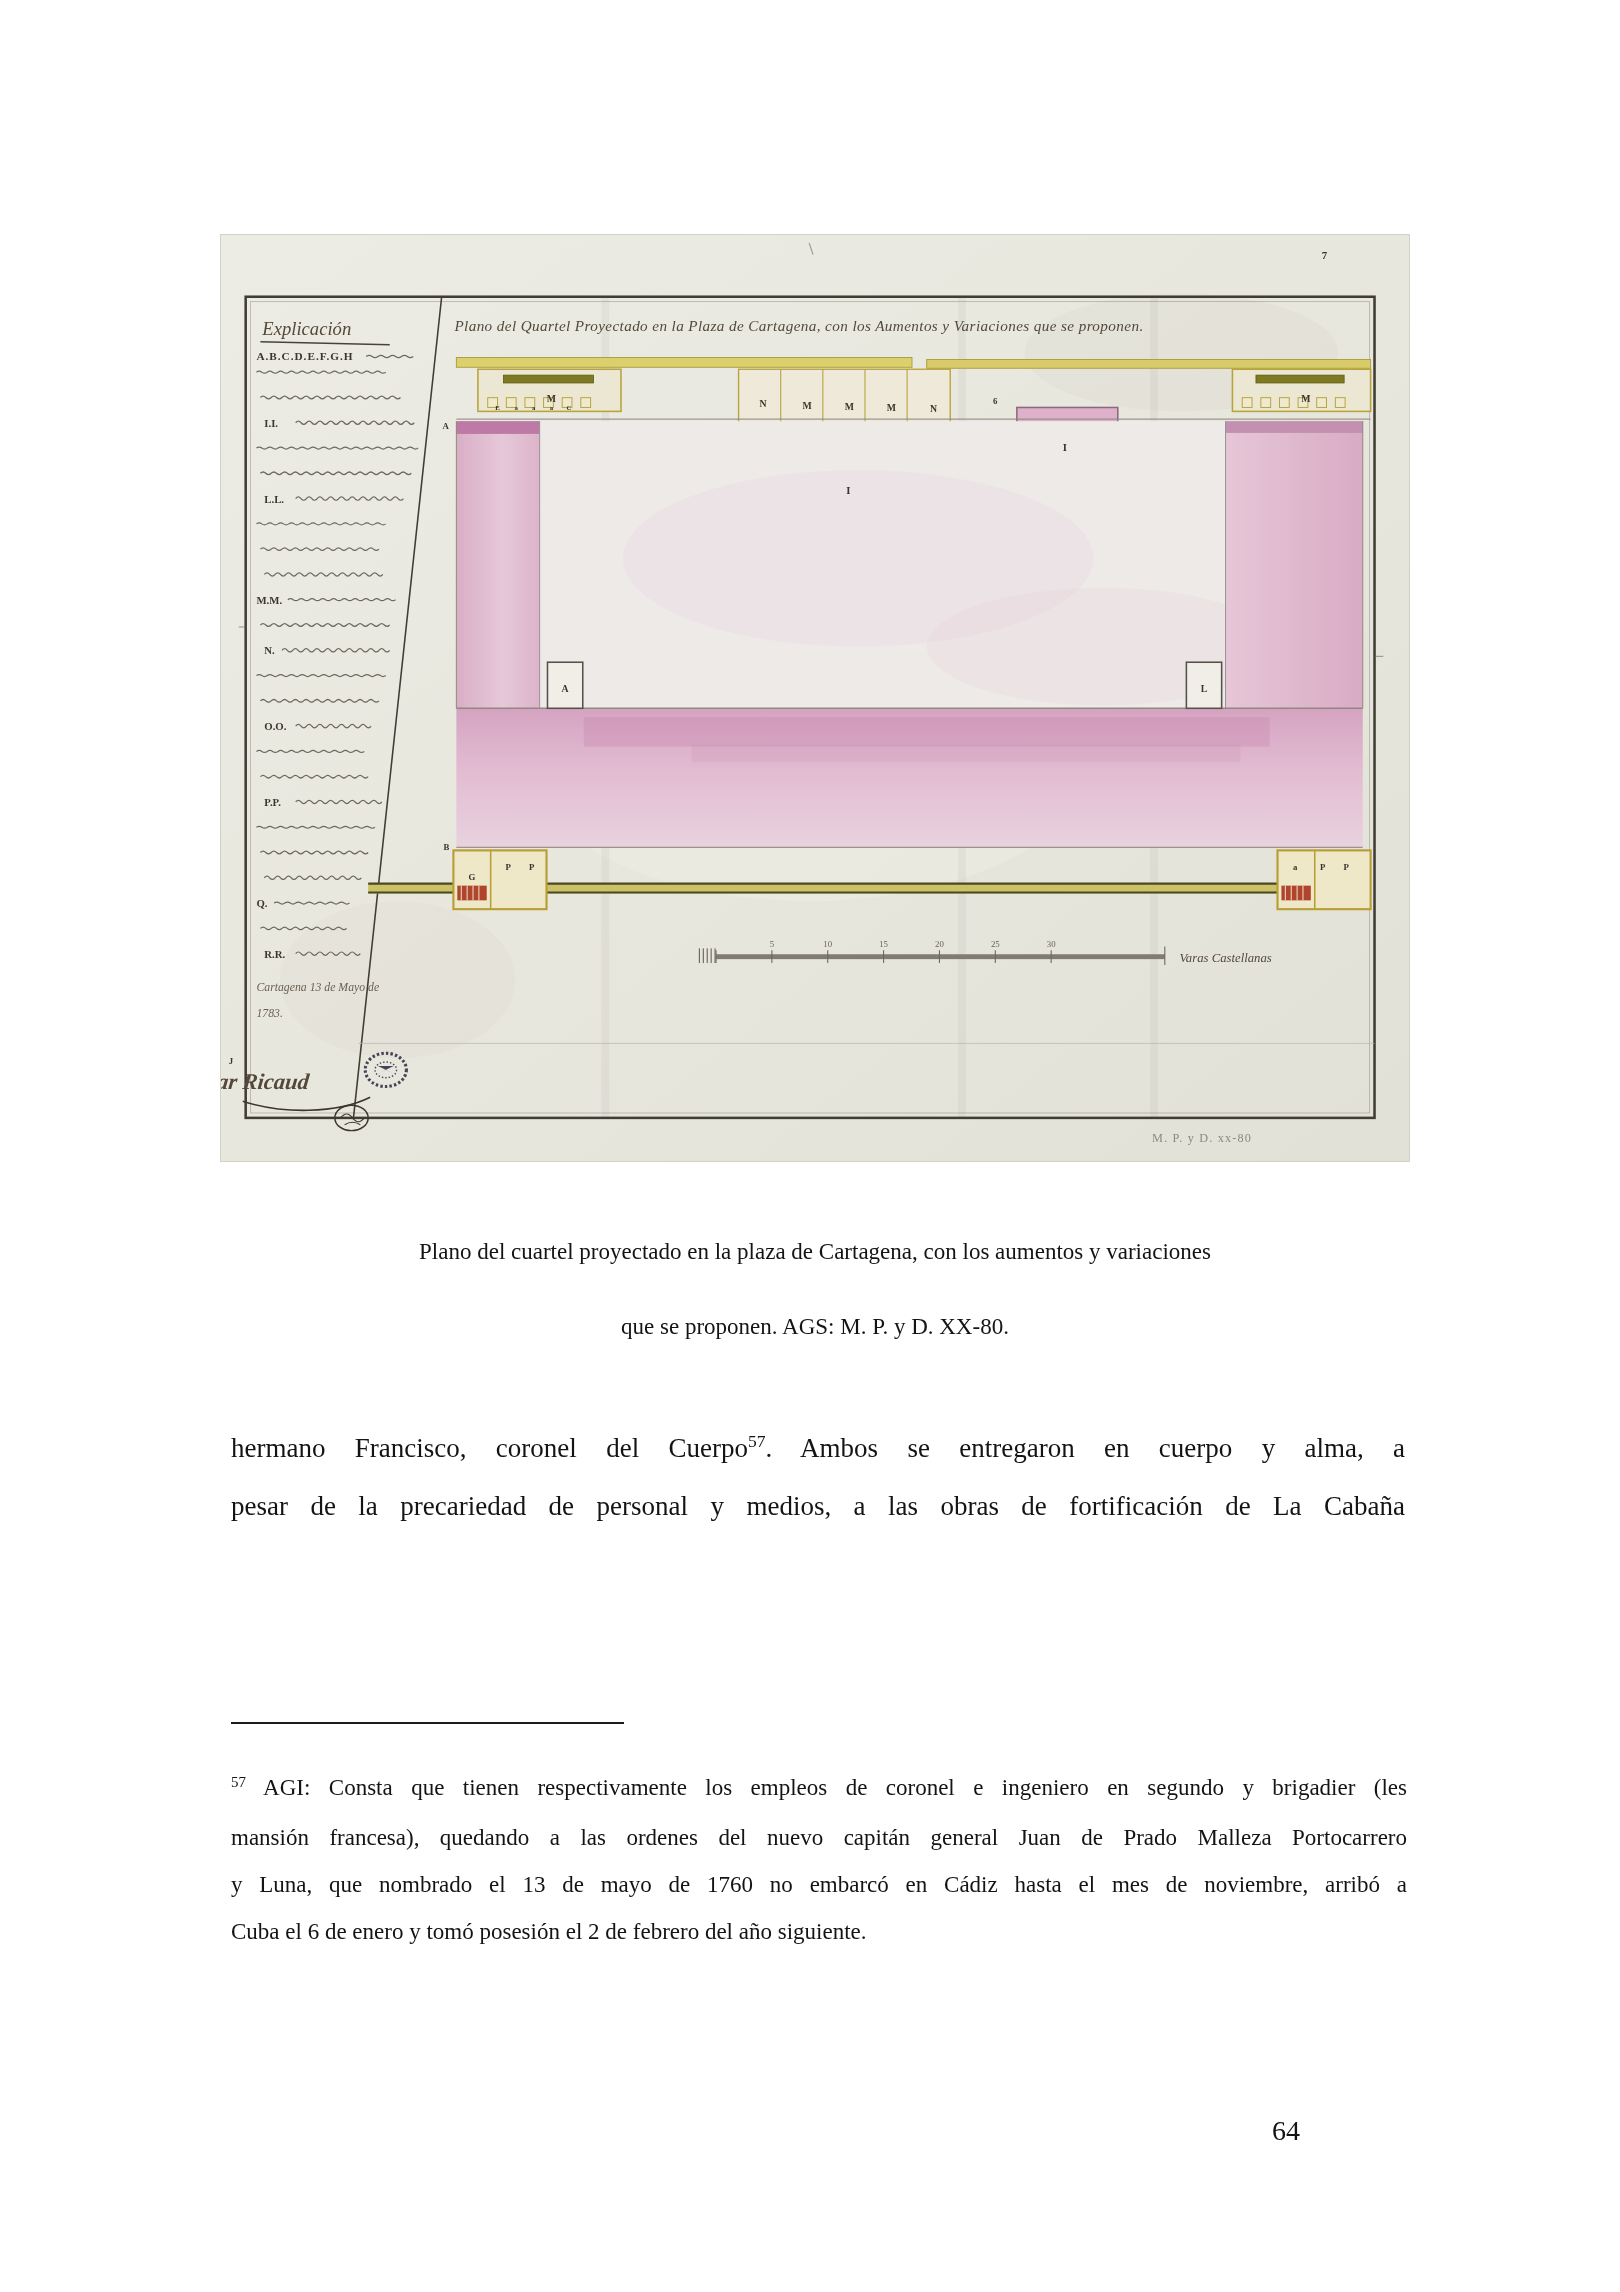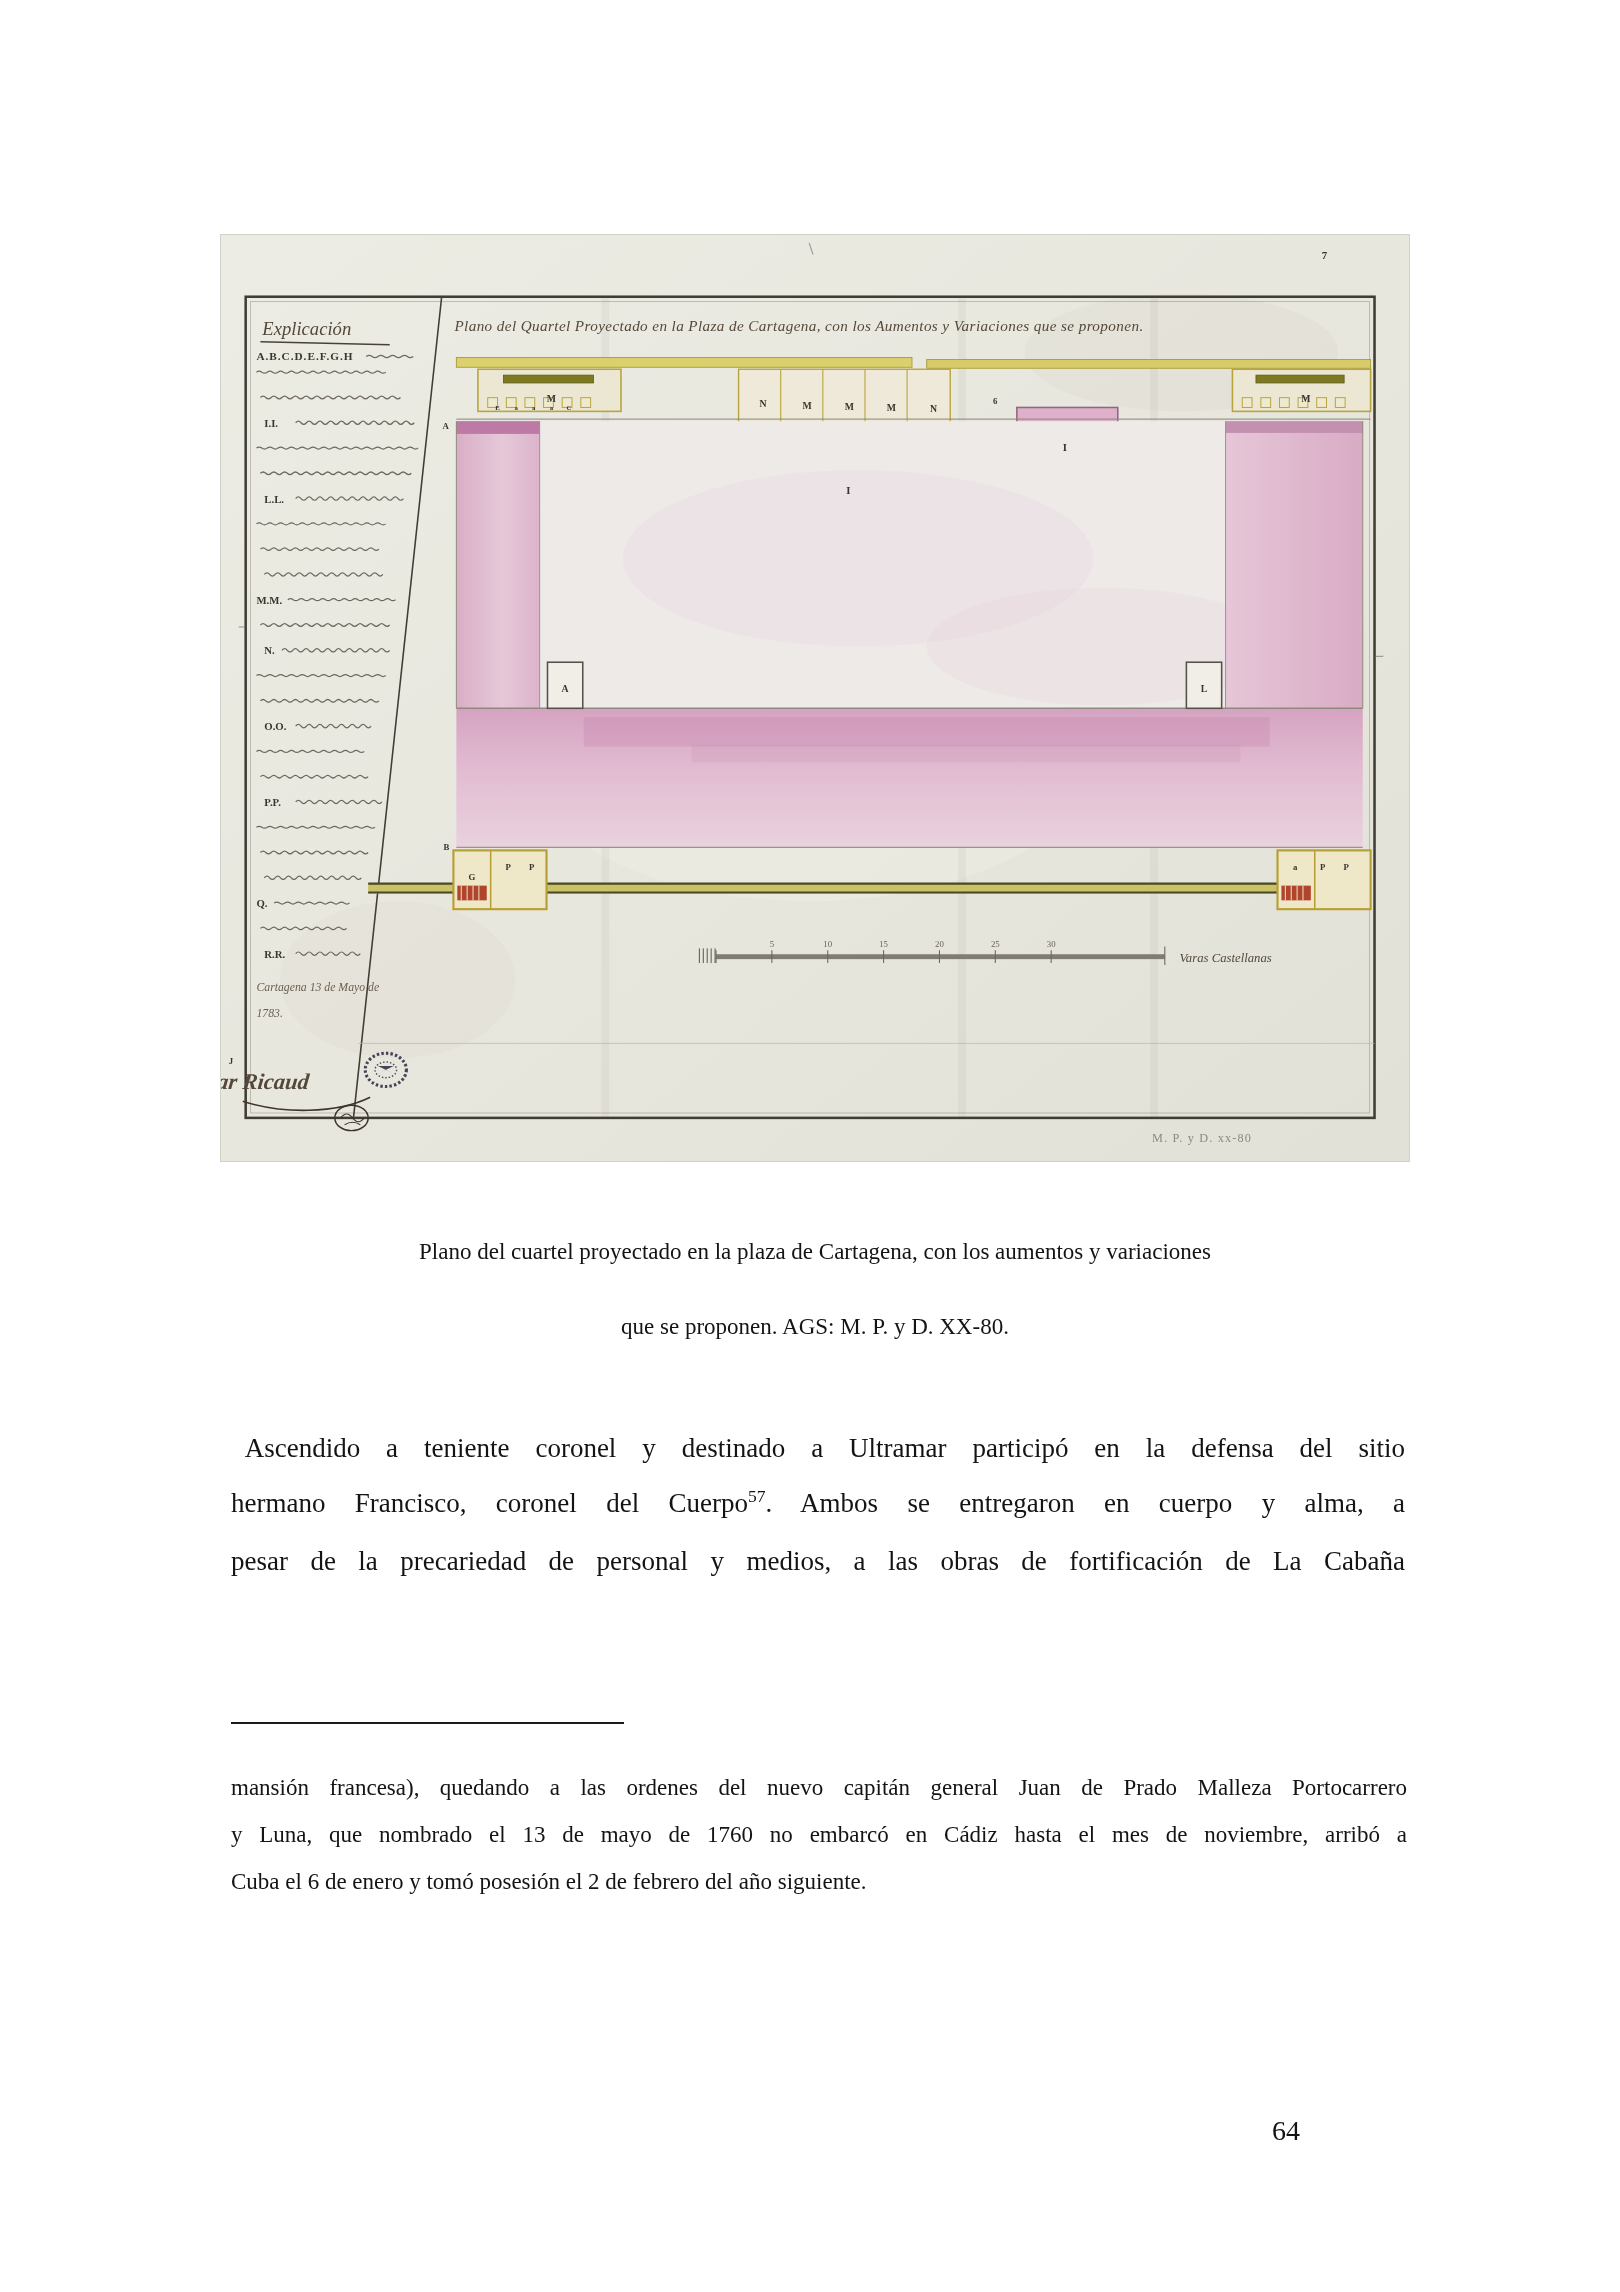--- a/index.html
+++ b/index.html
@@ -308,26 +308,26 @@
         <line x1="25" y1="400" x2="18" y2="400"></line>
         <line x1="1177" y1="430" x2="1186" y2="430"></line>
   </g>
 </svg>
 </div>
 
 <div class="abs caption-line" id="caption-1">Plano del cuartel proyectado en la plaza de Cartagena, con los aumentos y variaciones</div>
 <div class="abs caption-line" id="caption-2">que se proponen. AGS: M. P. y D. XX-80.</div>
 
 <div class="abs" id="body-block">
-    <div class="body-line indent"><span>Ascendido a teniente coronel y destinado a Ultramar participó en la defensa del sitio</span></div>
     <div class="body-line"><span>hermano Francisco, coronel del Cuerpo</span><span class="sup">57</span><span>. Ambos se entregaron en cuerpo y alma, a</span></div>
     <div class="body-line"><span>pesar de la precariedad de personal y medios, a las obras de fortificación de La Cabaña</span></div>
   </div>
 
 <div class="abs" id="footnote-sep"></div>
 <div class="abs" id="footnote-block">
+    <div class="fn-line"><span class="sup">57</span><span> AGI: Consta que tienen respectivamente los empleos de coronel e ingeniero en segundo y brigadier (les</span></div>
     <div class="fn-line"><span>mansión francesa), quedando a las ordenes del nuevo capitán general Juan de Prado Malleza Portocarrero</span></div>
     <div class="fn-line"><span>y Luna, que nombrado el 13 de mayo de 1760 no embarcó en Cádiz hasta el mes de noviembre, arribó a</span></div>
     <div class="fn-line last"><span>Cuba el 6 de enero y tomó posesión el 2 de febrero del año siguiente.</span></div>
   </div>
 
 <div class="abs" id="page-number">64</div>
 
 
 </body></html>

